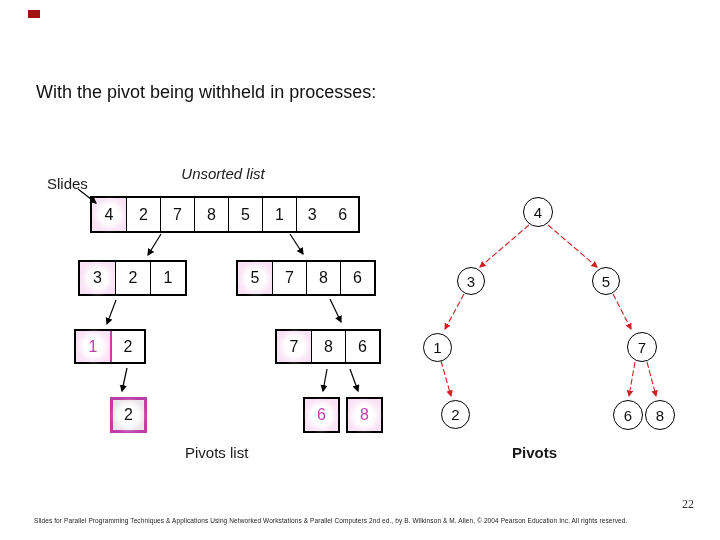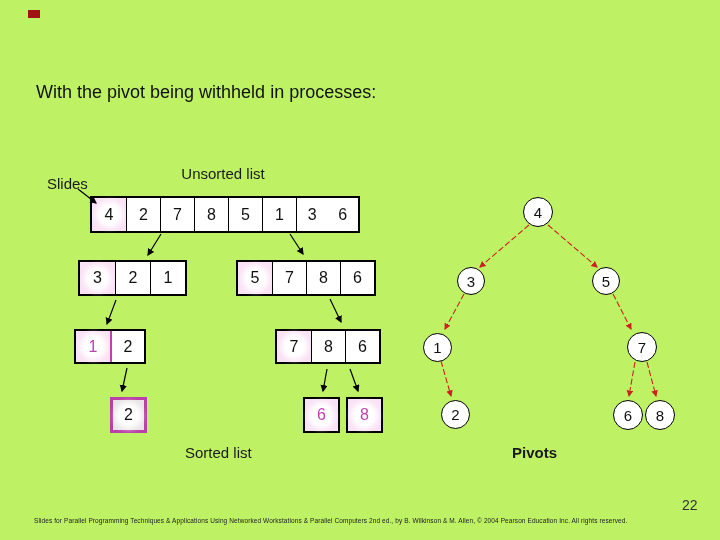--- a/index.html
+++ b/index.html
@@ -1,26 +1,26 @@
 <!DOCTYPE html>
 <html><head>
 <meta charset="utf-8">
 <style>
   html,body { margin:0; padding:0; background:#888; }
   .slide {
-    position:relative; width:720px; height:540px; background:#bef264;
+    position:relative; width:720px; height:540px; background:#ffffff;
     font-family:"Liberation Sans", sans-serif; overflow:hidden;
     margin:0 auto;
   }
   .abs { position:absolute; }
   .corner-marker { left:28px; top:10px; width:12px; height:8px; background:#a11212; }
   .title { left:36px; top:82px; font-size:18px; color:#111; }
   .diagram-label { font-size:15px; color:#1a1a1a; }
   .lbl-pivot { left:47px; top:175px; }
-  .lbl-unsorted { left:90px; top:165px; width:266px; text-align:center; }
+  .lbl-unsorted { left:90px; top:165px; width:266px; text-align:center;font-style:italic; }
   .lbl-sorted { left:185px; top:444px; }
   .lbl-pivots { left:512px; top:444px;font-weight:bold; }
 
   .qrow { position:absolute; display:flex; border:2px solid #000; background:#fff; box-sizing:border-box; }
   .qcell {
     display:flex; align-items:center; justify-content:center;
     font-size:16px; color:#111; border-left:1px solid #000; box-sizing:border-box;
     height:100%;
   }
   .qcell:first-child { border-left:none; }
@@ -44,34 +44,34 @@
 
   .tnode {
     position:absolute; border:1.5px solid #000; border-radius:50%; background:#fff;
     display:flex; align-items:center; justify-content:center;
     font-size:15px; color:#111; box-sizing:border-box;
   }
 
   .arrows { left:0; top:0; width:720px; height:540px; pointer-events:none; }
 
   .footer { left:34px; top:517px; width:660px; font-size:6.5px; color:#222; white-space:nowrap; letter-spacing:.1px; }
-  .page-number { left:682px; top:497px; font-size:14px; color:#333; }
+  .page-number { left:682px; top:497px; font-size:12px; color:#333;font-family:Liberation Serif, serif; }
 </style>
 </head>
 <body>
 
 <div class="slide">
 
   <div class="abs corner-marker"></div>
 
   <div class="abs title">With the pivot being withheld in processes:</div>
 
   <div class="abs diagram-label lbl-pivot">Slides</div>
   <div class="abs diagram-label lbl-unsorted">Unsorted list</div>
-  <div class="abs diagram-label lbl-sorted">Sorted list</div>
+  <div class="abs diagram-label lbl-sorted">Pivots list</div>
   <div class="abs diagram-label lbl-pivots">Pivots</div>
 
   <div class="qrow" style="left:90px; top:196px; height:37px;">
     <div class="qcell pivot" style="width:34px;">
         <span class="glow">4</span>
       </div>
     <div class="qcell" style="width:34px;">2</div>
     <div class="qcell" style="width:34px;">7</div>
     <div class="qcell" style="width:34px;">8</div>
     <div class="qcell" style="width:34px;">5</div>

